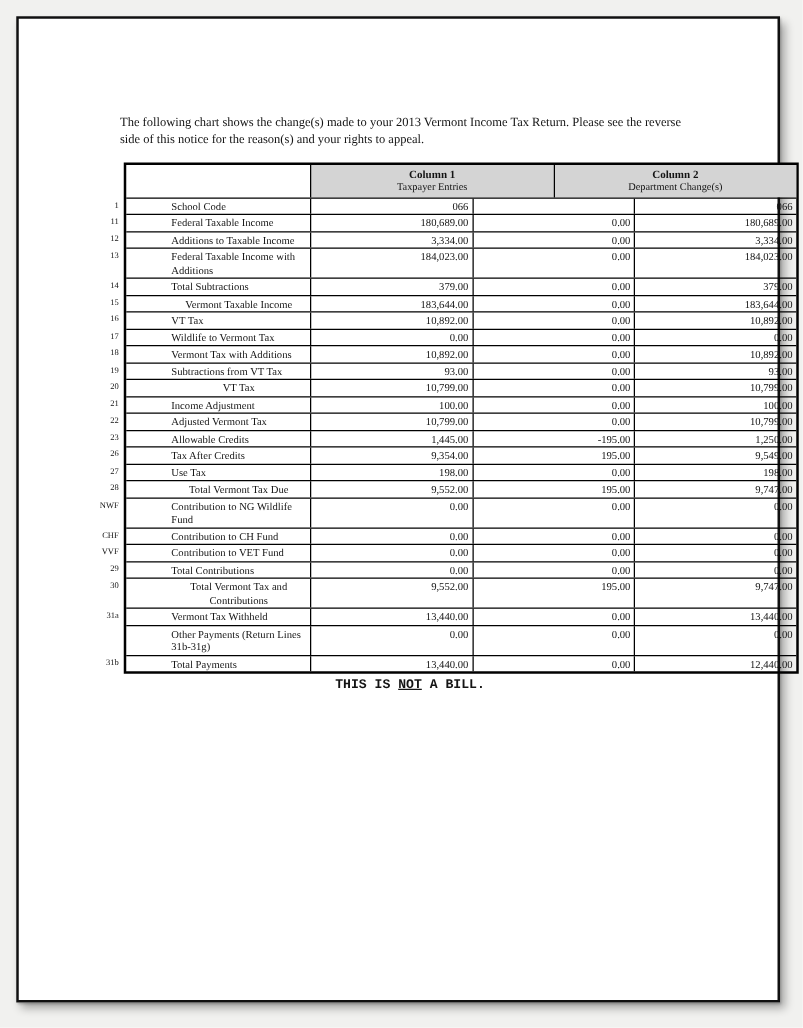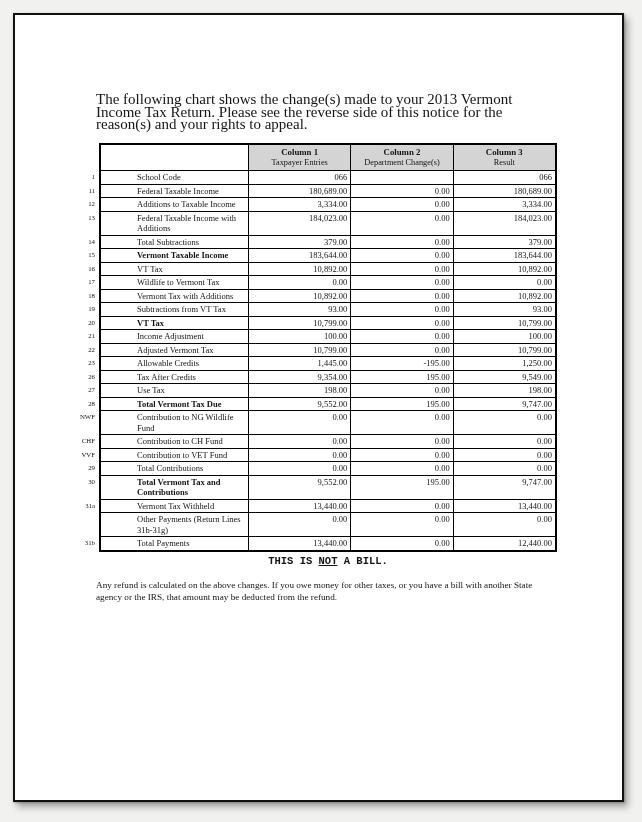--- a/index.html
+++ b/index.html
@@ -21,30 +21,30 @@
     border: 2px solid #101010;
     box-shadow: 4px 5px 7px rgba(0,0,0,0.32), 1px 1px 2px rgba(0,0,0,0.25);
     box-sizing: border-box;
   }
   .content {
     position: relative;
     padding: 78px 0 0 81px;
   }
   .intro {
     width: 455px;
-    font-size: 15px;
+    font-size: 10px;
     line-height: 12.5px;
     text-align: left;
   }
   
   .tbl {
     position: relative;
     margin-left: 3px;
     margin-top: 12px;
-    width: 458px;
+    width: 540px;
     border: 2px solid #000;
     box-sizing: border-box;
   }
   .t-row {
     display: flex;
     align-items: stretch;
     position: relative;
     border-top: 1px solid #000;
   }
   .t-row.header-row { border-top: none; }
@@ -59,21 +59,21 @@
     width: 147px;
     flex: 0 0 147px;
     border-left: none;
     text-align: left;
     padding-left: 36px;
   }
   .cell.val {
     flex: 1 1 0;
     text-align: right;
   }
-  .t-row.bold .cell.label { font-weight: bold; }
+  .t-row.bold .cell.label { font-weight: normal; text-align: center; }
   .header-row .cell { text-align: center; padding: 2px 3px; }
   .header-row .cell.hdr { background: #d4d4d4; }
   .hdr-title { font-weight: bold; font-size: 8.8px; line-height: 11px; }
   .hdr-sub { font-size: 8.3px; line-height: 10.5px; }
   .num {
     position: absolute;
     left: -46px;
     top: 1px;
     width: 40px;
     text-align: right;
@@ -114,24 +114,20 @@
       <div class="t-row header-row">
         <div class="cell label"></div>
         <div class="cell val hdr">
           <div class="hdr-title">Column 1</div>
           <div class="hdr-sub">Taxpayer Entries</div>
         </div>
         <div class="cell val hdr">
           <div class="hdr-title">Column 2</div>
           <div class="hdr-sub">Department Change(s)</div>
         </div>
-        <div class="cell val hdr">
-          <div class="hdr-title">Column 3</div>
-          <div class="hdr-sub">Result</div>
-        </div>
       </div>
 
     <div class="t-row">
     <span class="num">1</span>
     <div class="cell label">School Code</div>
     <div class="cell val">066</div>
     <div class="cell val"></div>
     <div class="cell val">066</div>
   </div>
         <div class="t-row">
@@ -301,16 +297,15 @@
     <div class="cell val">13,440.00</div>
     <div class="cell val">0.00</div>
     <div class="cell val">12,440.00</div>
   </div>
       </div>
 
     <div class="bill-line">
       <span>THIS IS </span><span class="u">NOT</span><span> A BILL.</span>
     </div>
 
-    <p class="para p3">Any refund is calculated on the above changes.  If you owe money for other taxes, or you have a bill with another State agency or the IRS, that amount may be deducted from the refund.</p>
 
   </div>
 </div>
 
 </body></html>

